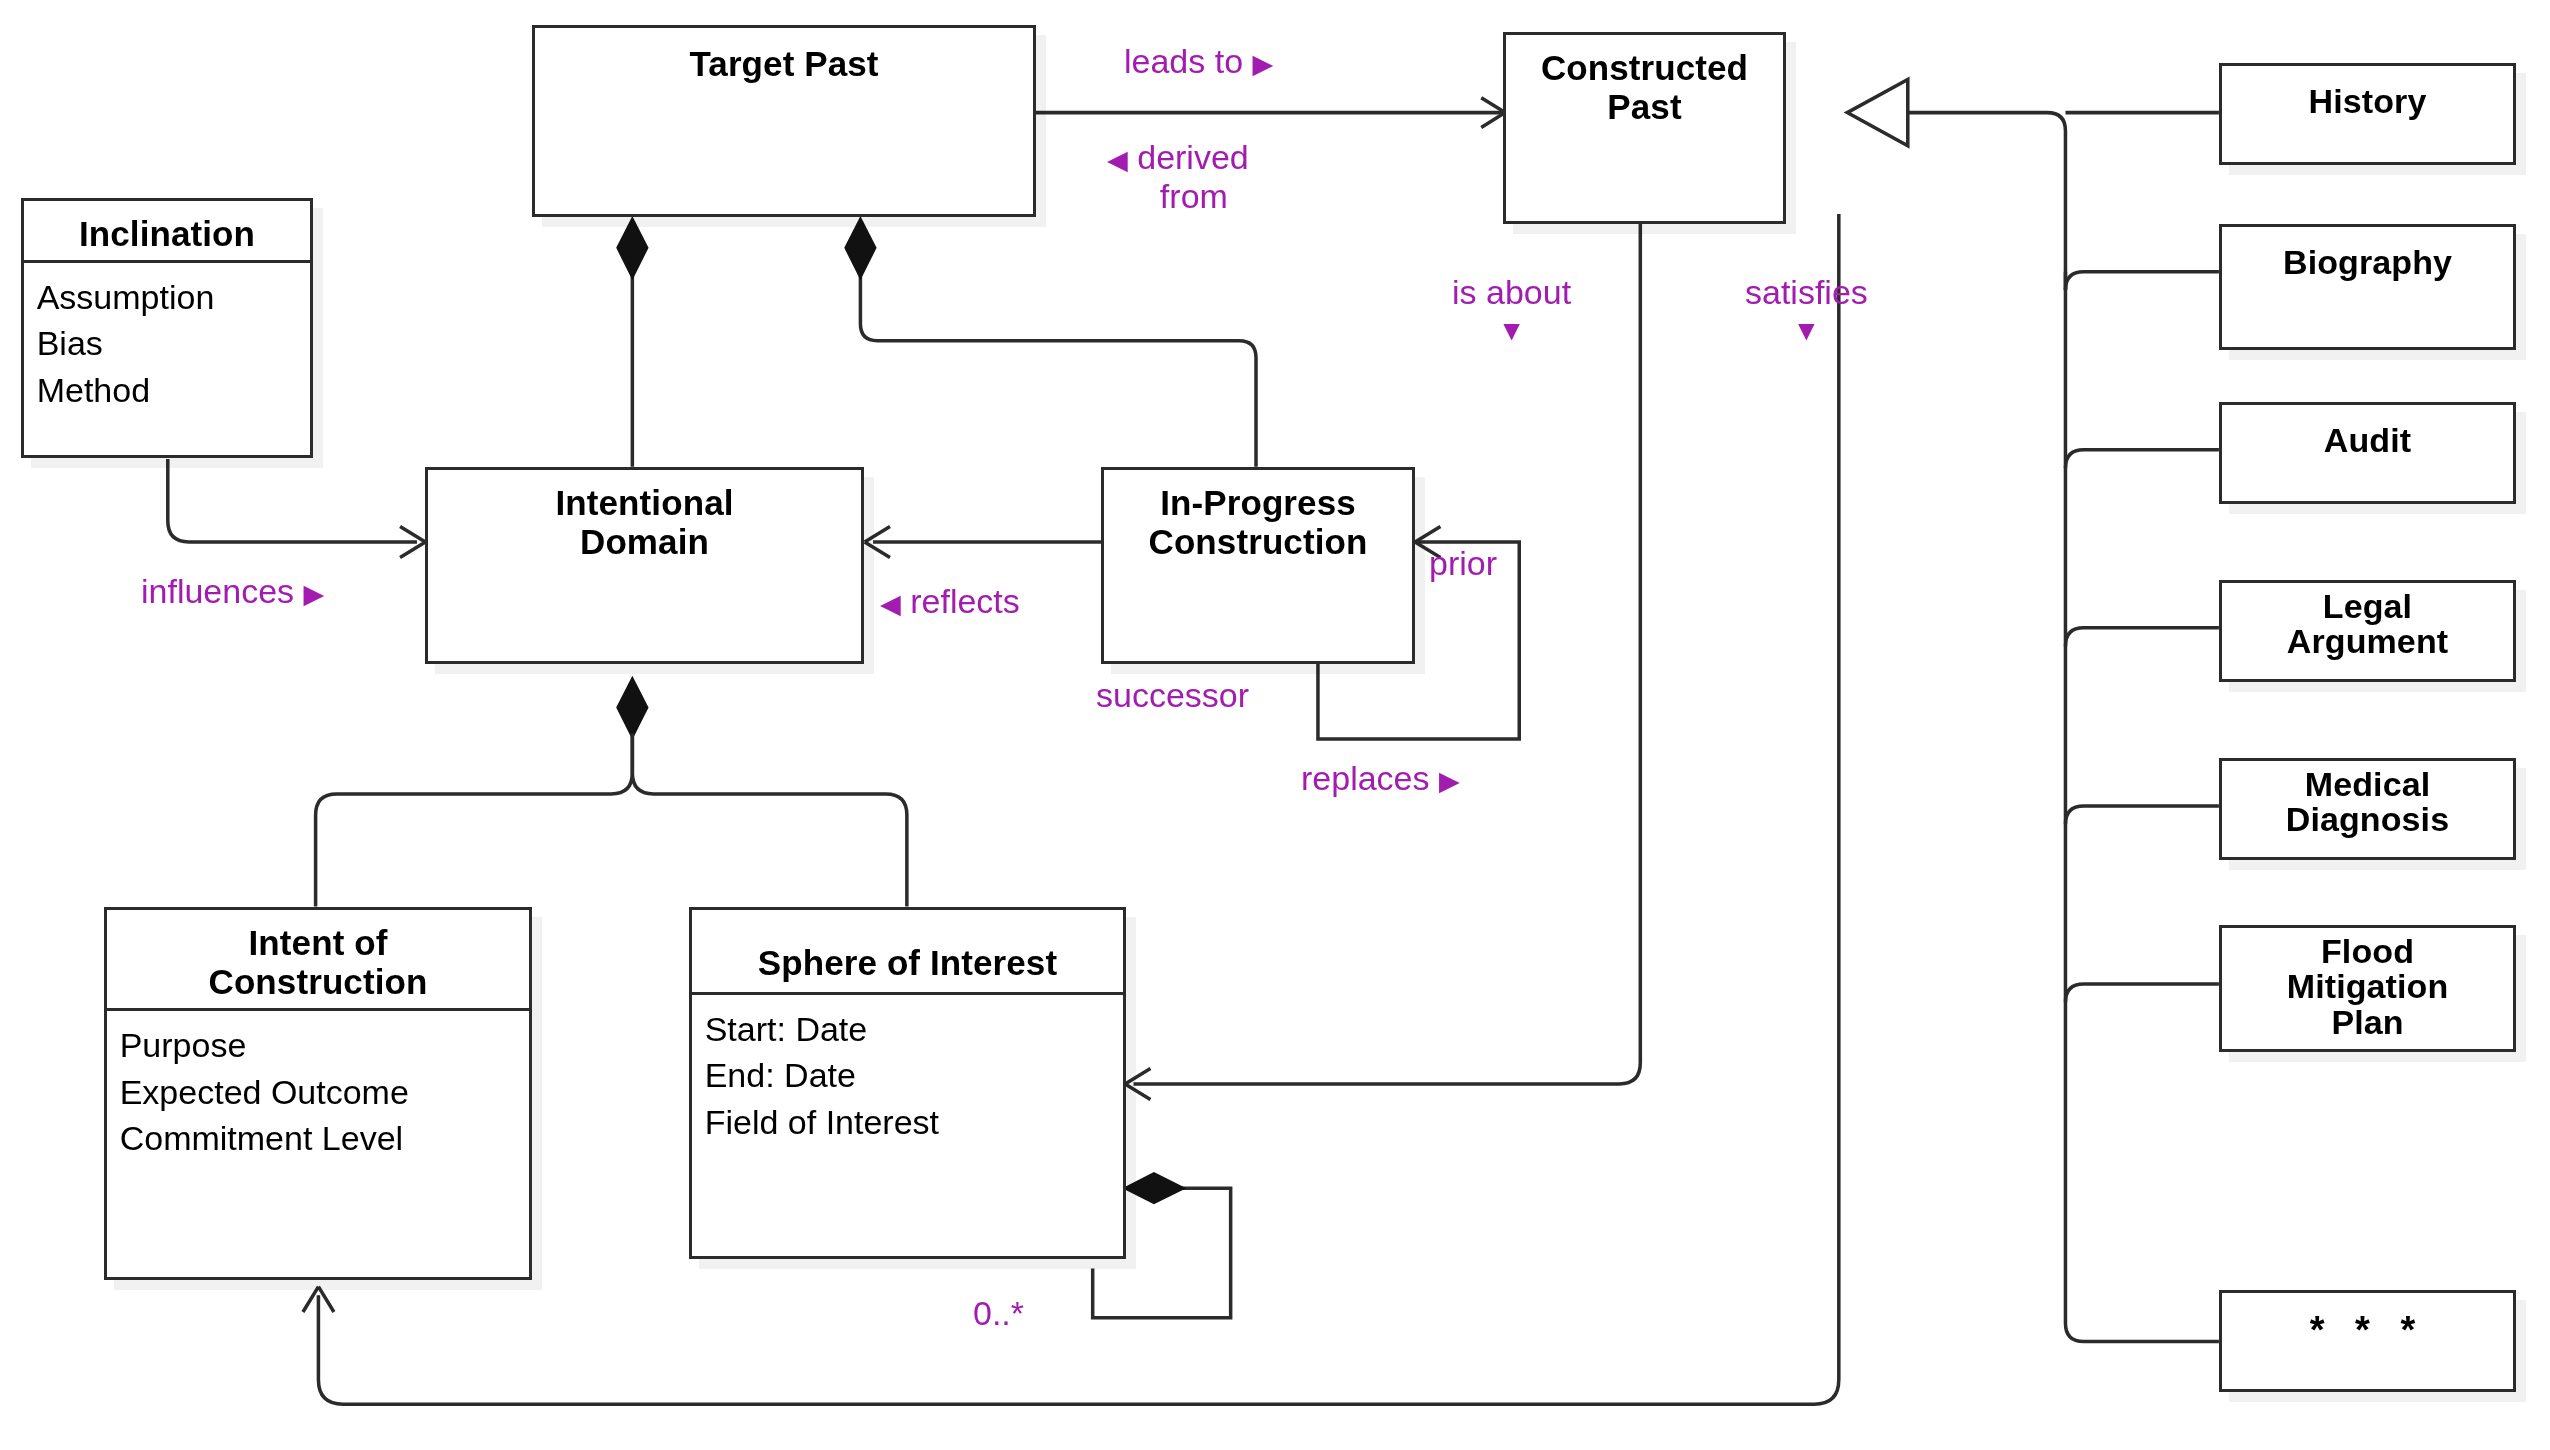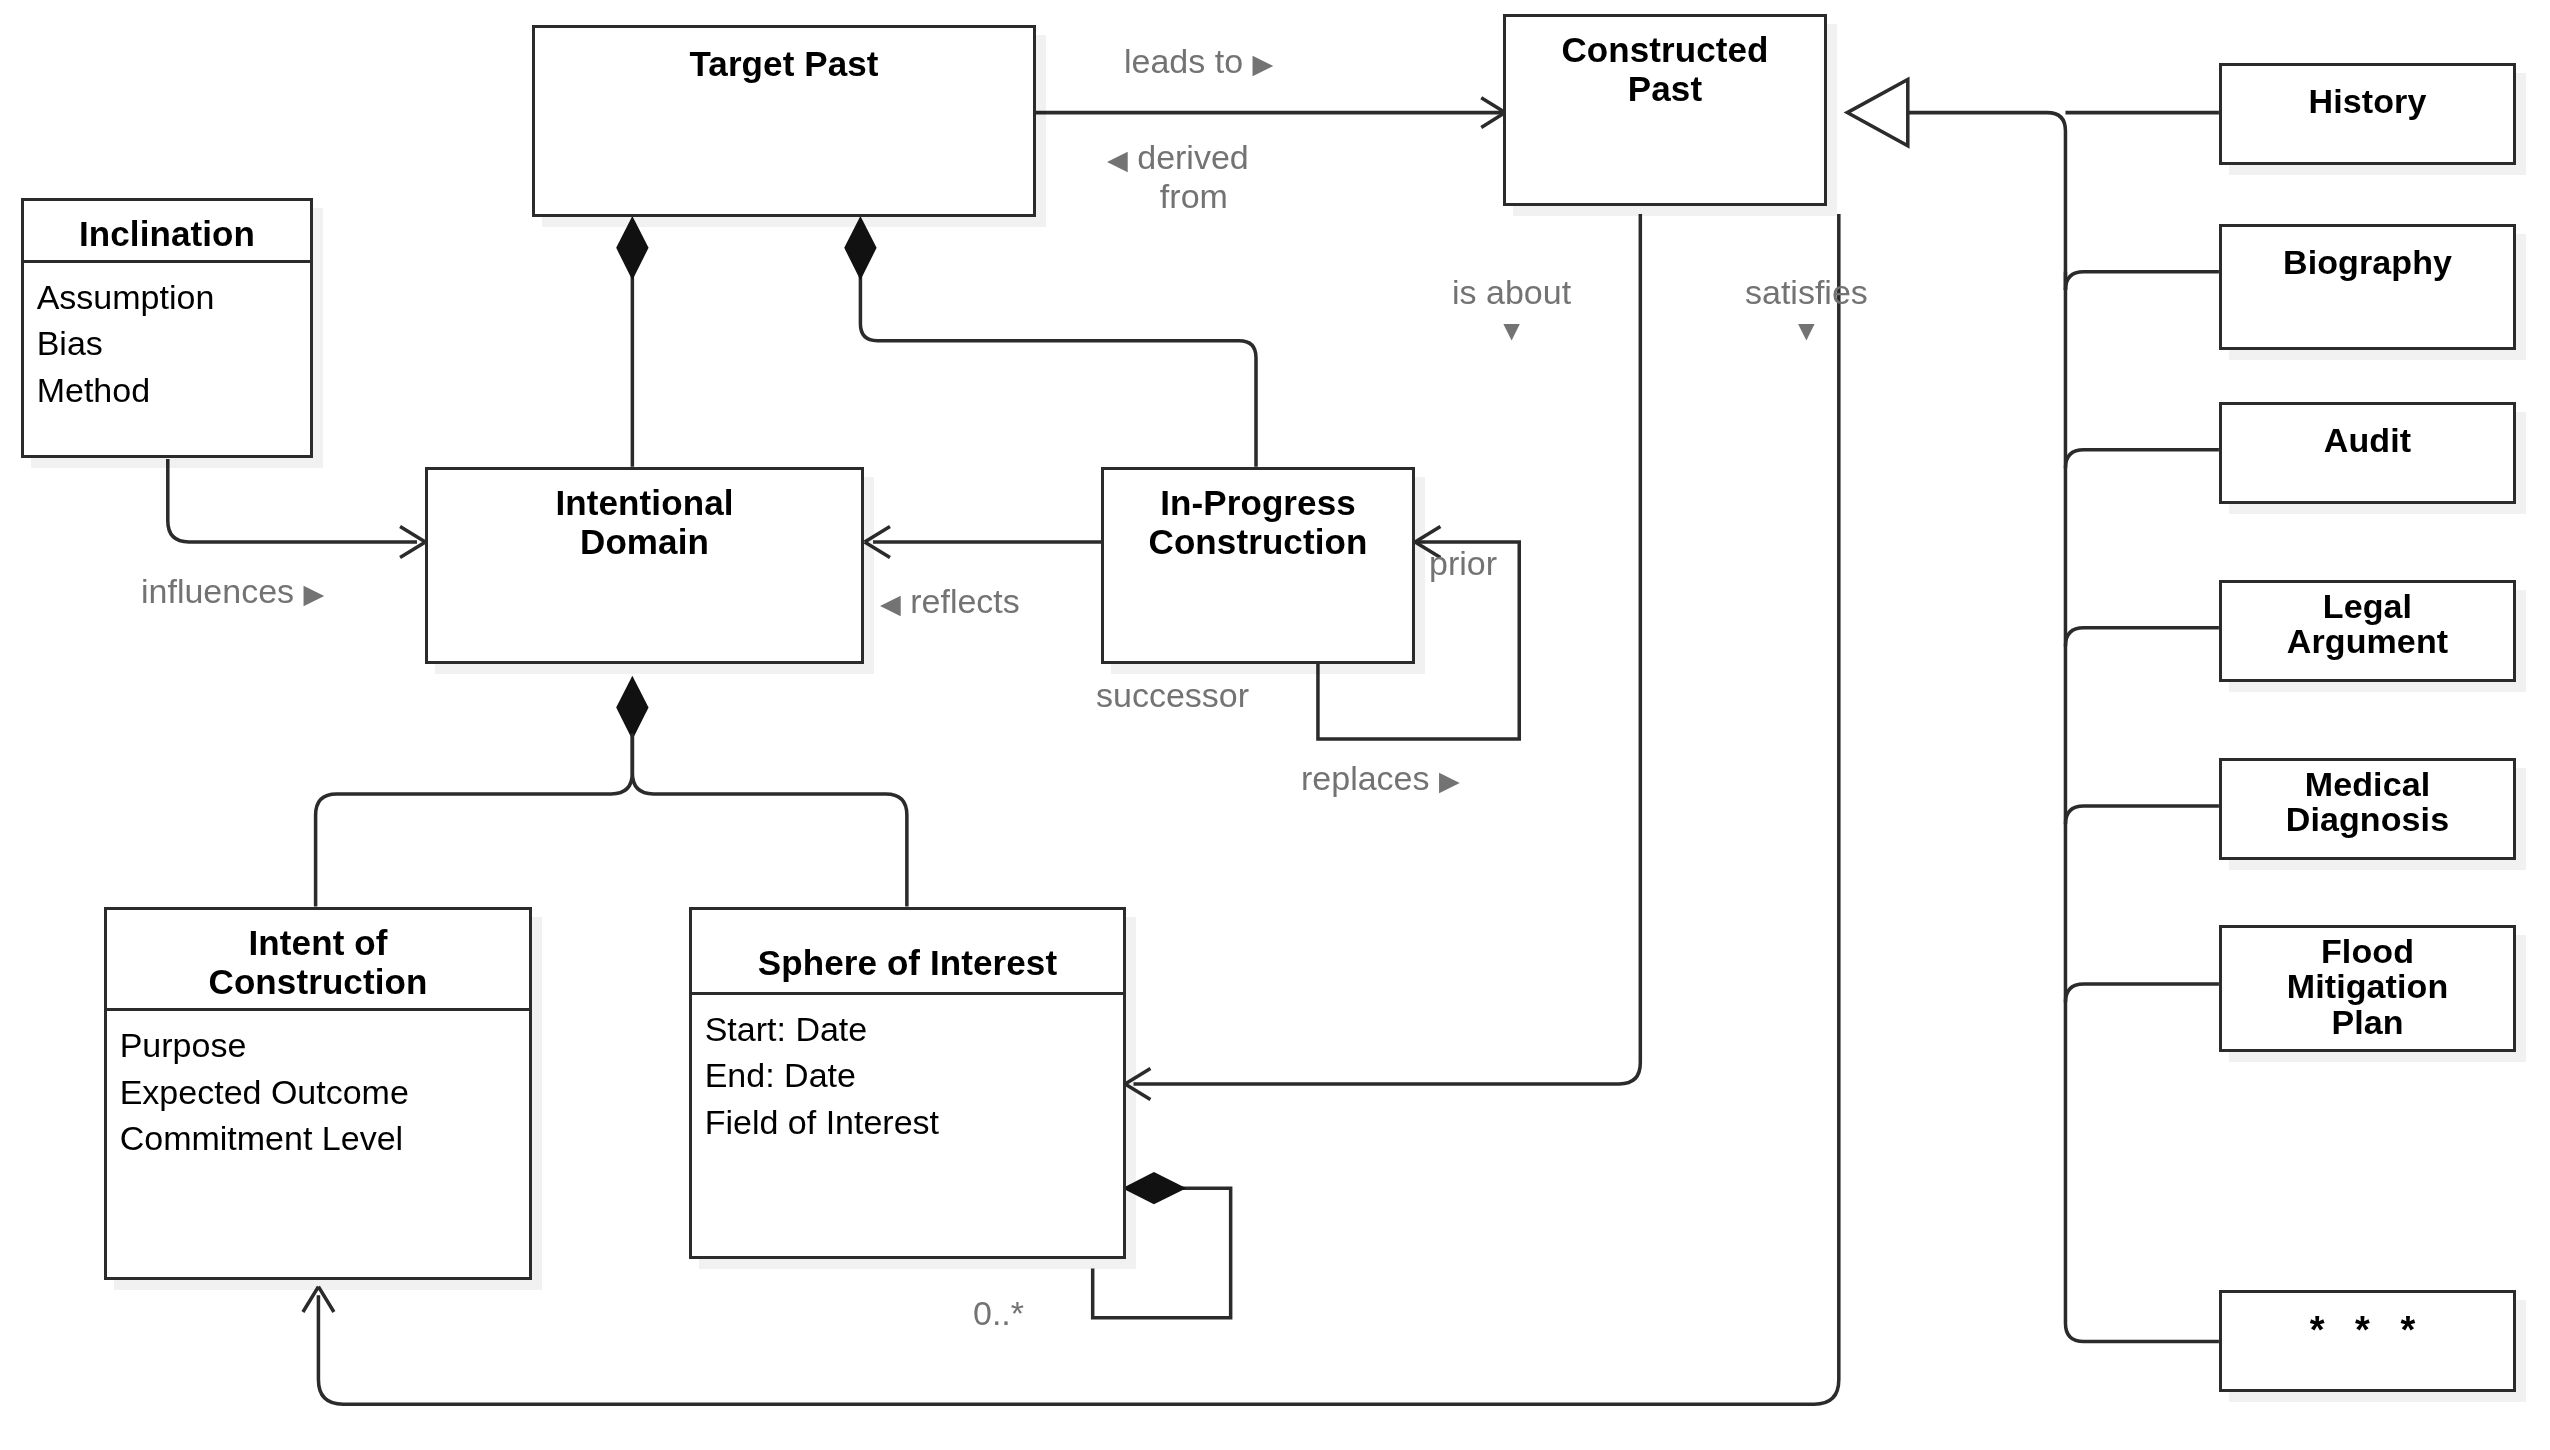--- a/index.html
+++ b/index.html
@@ -47,21 +47,21 @@
   }
   .uml-attrs {
     padding: 11.3px 2.8px 7px 12.7px;
     color: #000000;
     line-height: 1.36;
     text-align: left;
   }
   .uml-attrs div { white-space: nowrap; }
   .edge-label {
     position: absolute;
-    color: #737373;
+    color: #a21caf;
     white-space: nowrap;
     z-index: 6;
     line-height: 1.15;
   }
   .lbl-center { text-align: center; }
   .tri { display: inline-block; }
 </style>
 </head>
 <body>
 
@@ -163,21 +163,21 @@
       <div>Assumption</div>
       <div>Bias</div>
       <div>Method</div>
     </div>
   </div>
 
   <div class="uml-box" style="left:532px; top:25px; width:504px; height:192px;">
     <div class="uml-title" style="font-size:35px; padding-top:15.5px;">Target Past</div>
   </div>
 
-  <div class="uml-box" style="left:1503px; top:14px; width:324px; height:192px;">
+  <div class="uml-box" style="left:1503px; top:32px; width:283px; height:192px;">
     <div class="uml-title" style="font-size:35px; padding-top:12.7px;">
       <div>Constructed</div>
       <div>Past</div>
     </div>
   </div>
 
   <div class="uml-box" style="left:425px; top:467px; width:439px; height:197px;">
     <div class="uml-title" style="font-size:35px; padding-top:12.7px;">
       <div>Intentional</div>
       <div>Domain</div>

